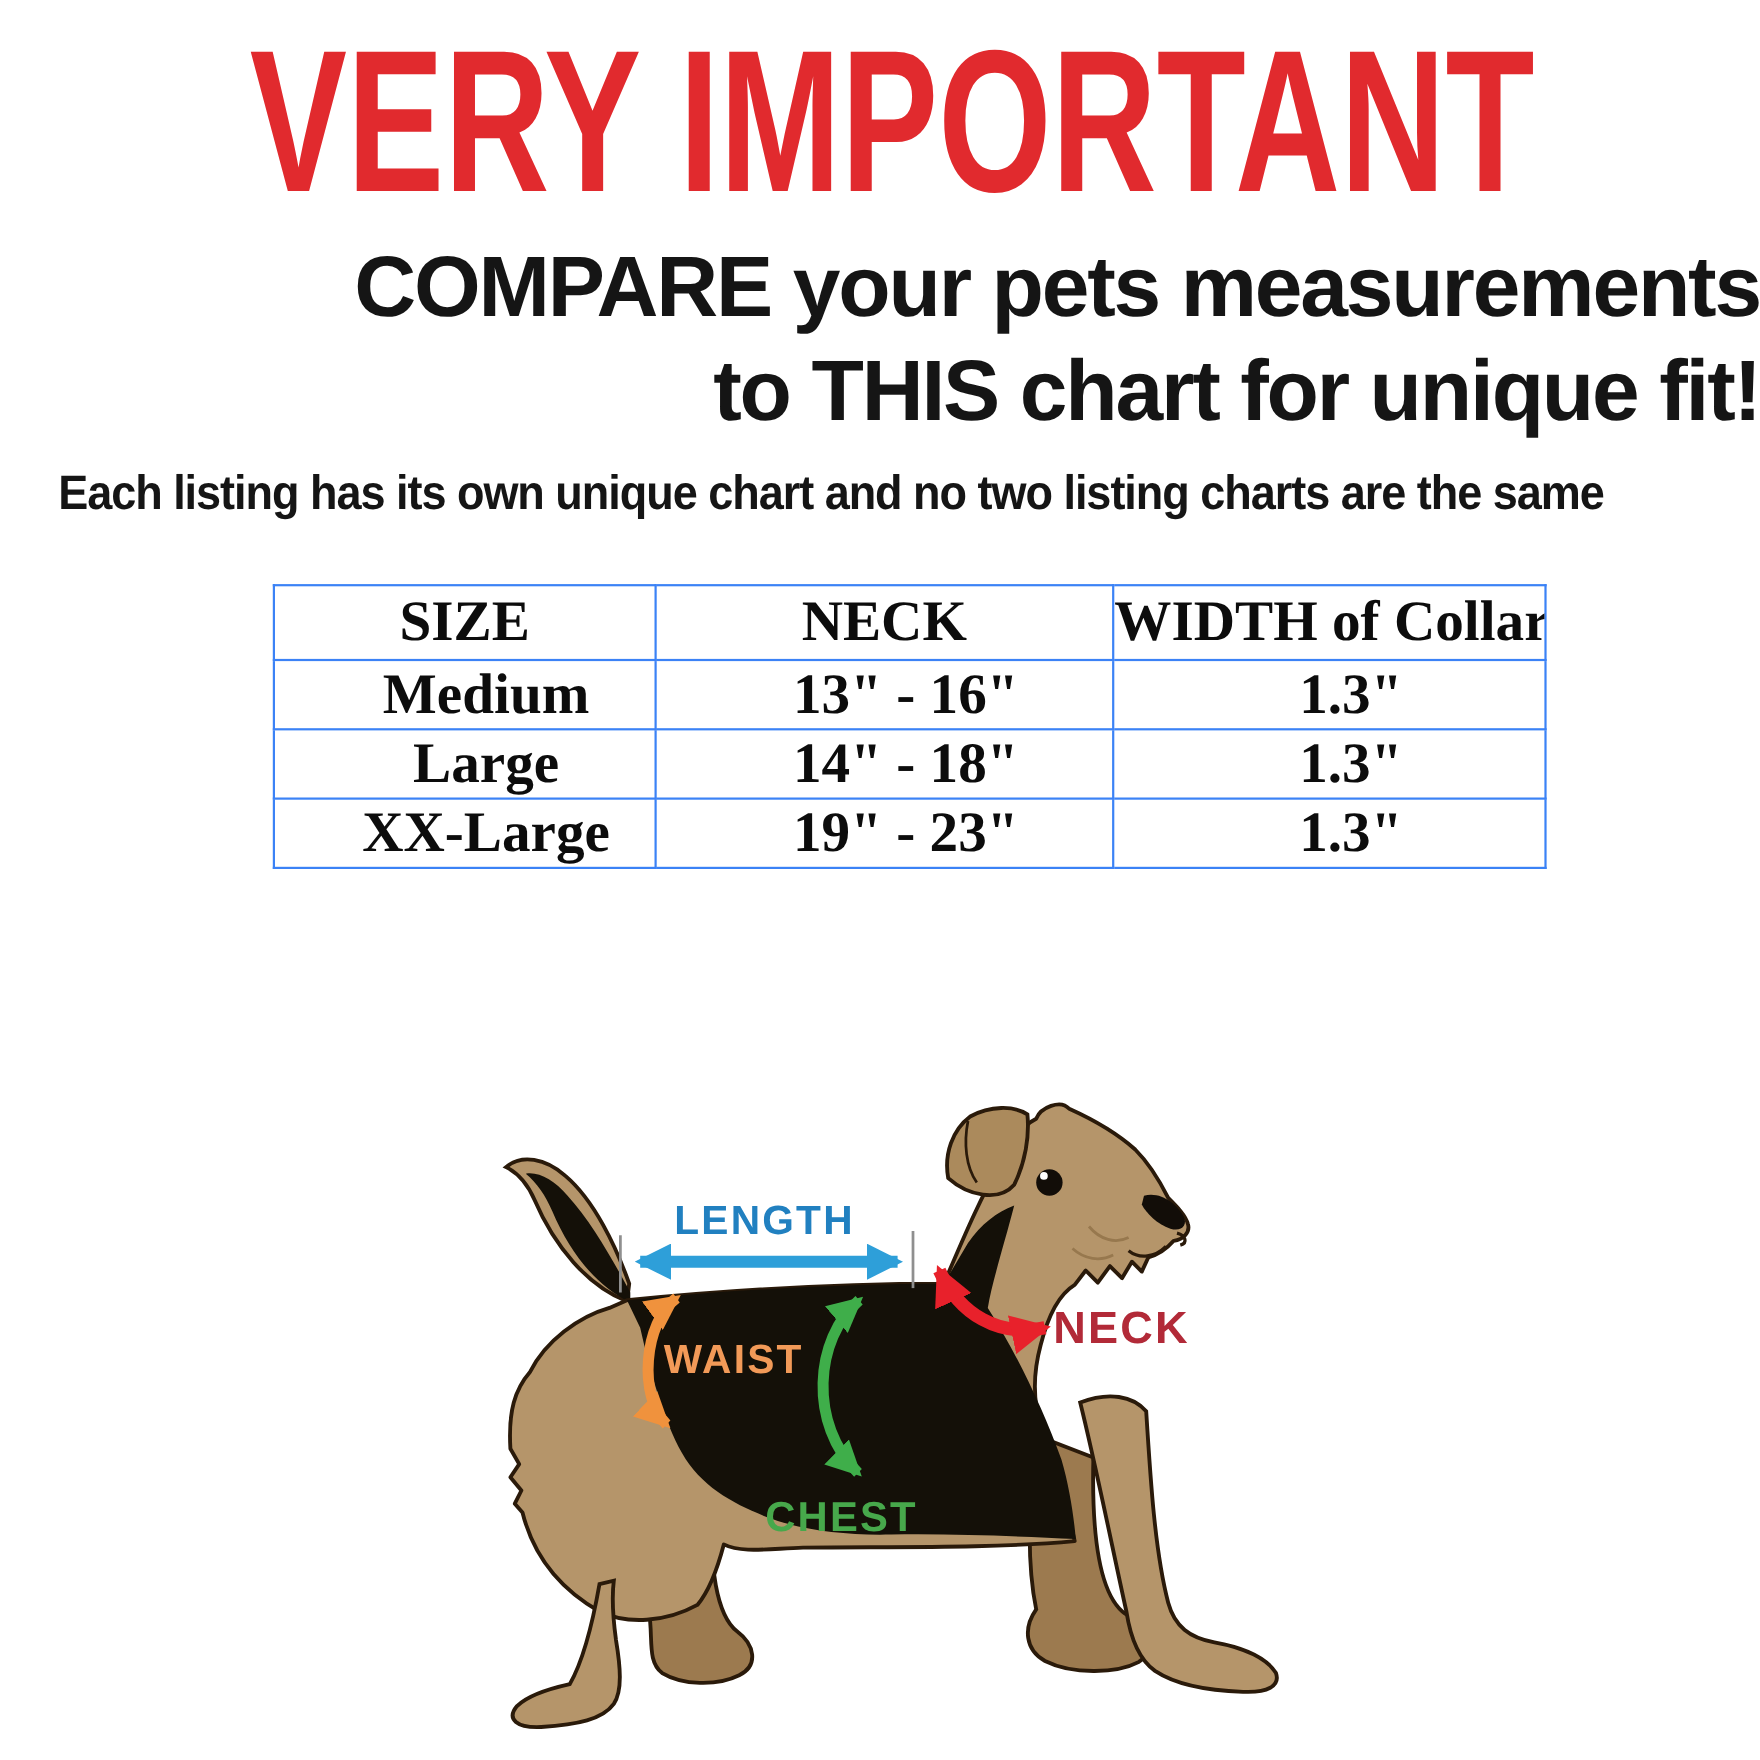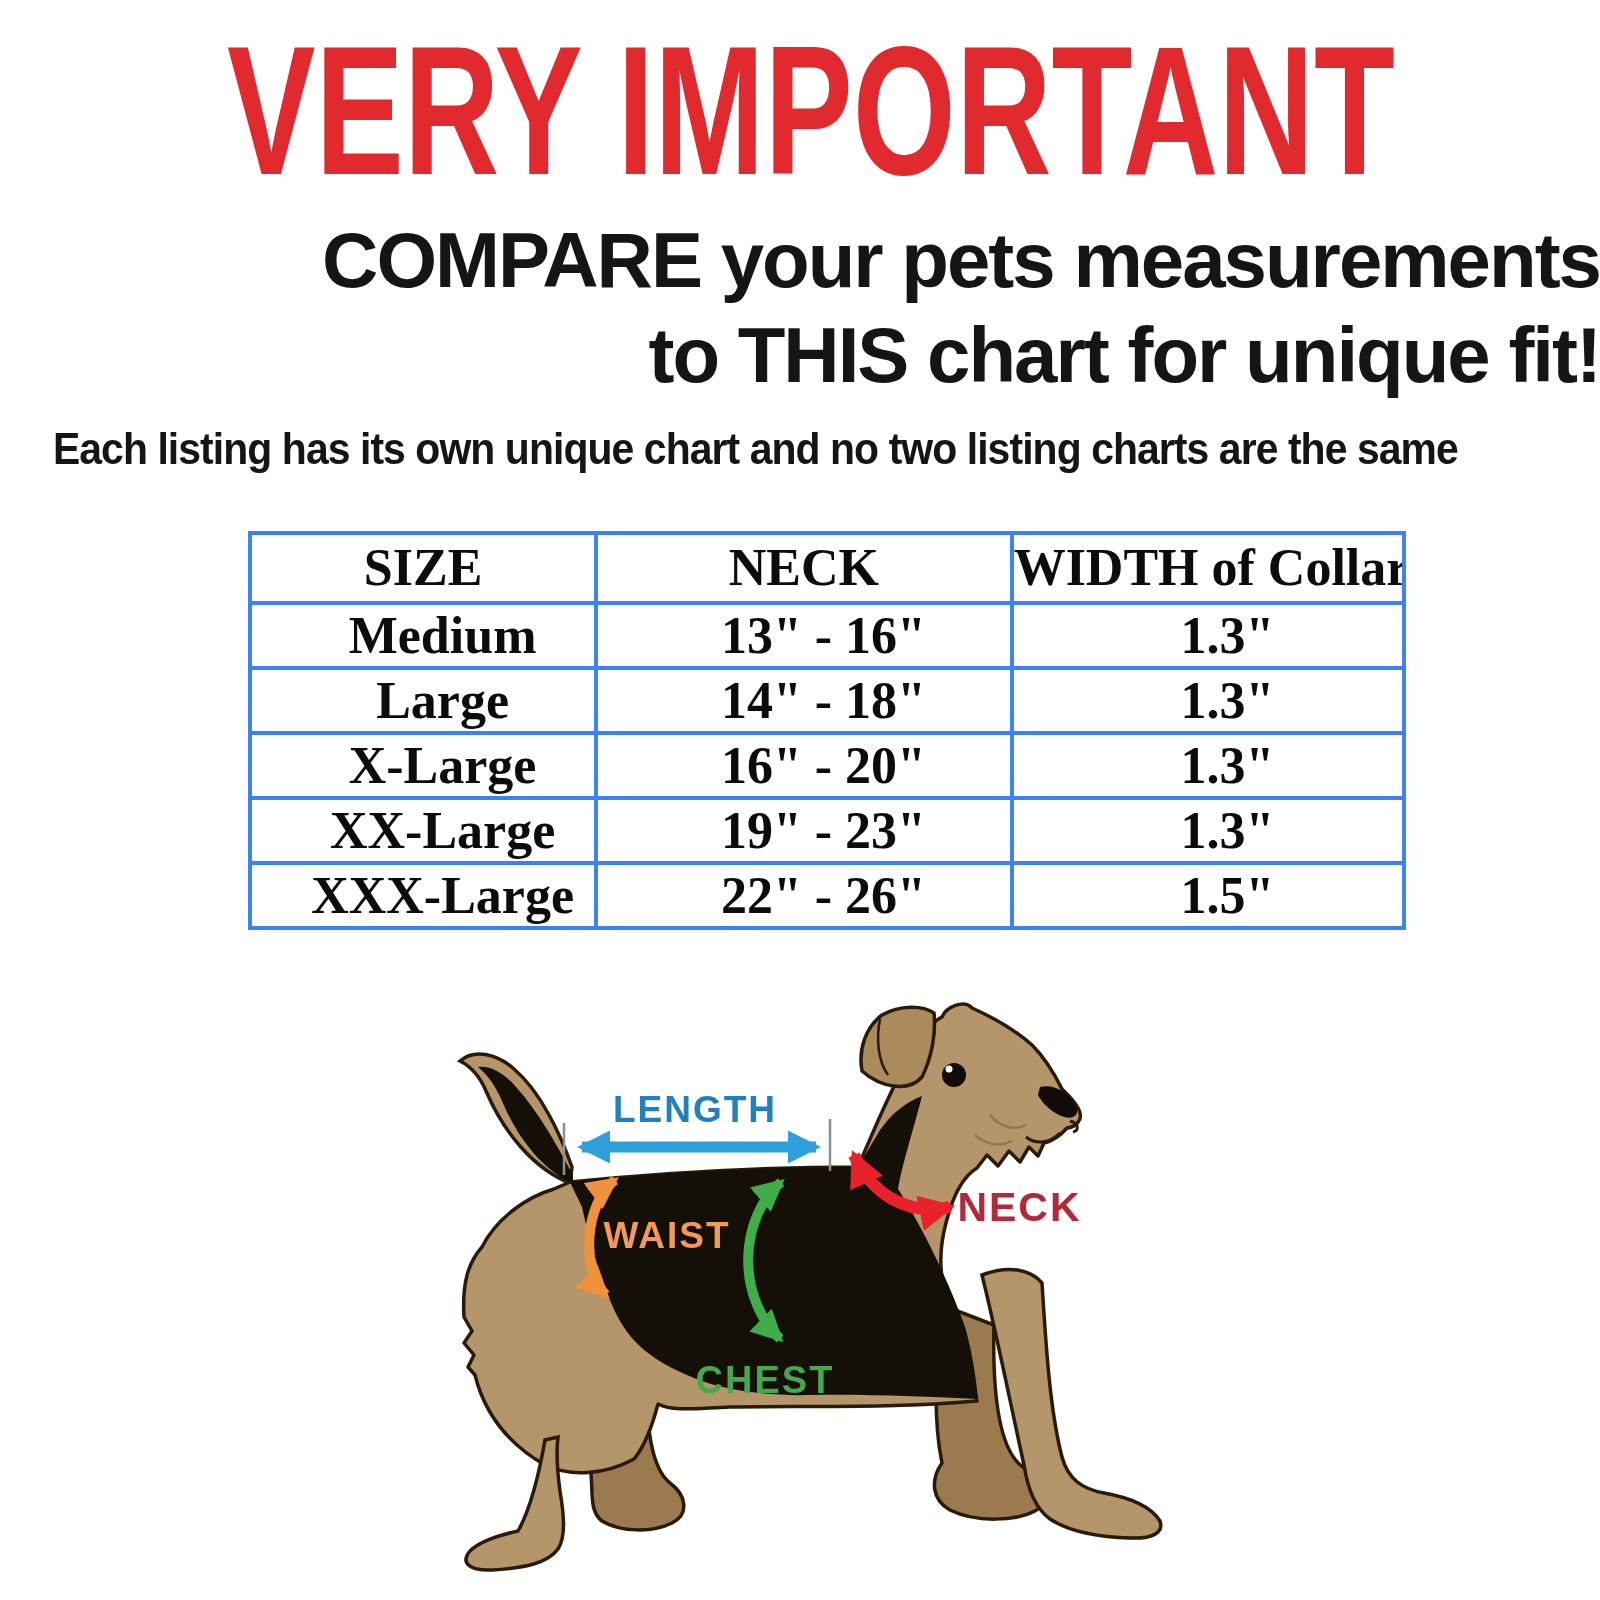--- a/index.html
+++ b/index.html
@@ -40,21 +40,21 @@
   table.size-table{
     position:absolute;left:248px;top:531px;width:1158px;
     border-collapse:collapse;table-layout:fixed;
     font-family:"Liberation Serif", serif;font-weight:bold;color:#0c0c0c;
     background:#ffffff;
   }
   table.size-table col.c1{width:30%;}
   table.size-table col.c2{width:36%;}
   table.size-table col.c3{width:34%;}
   table.size-table th, table.size-table td{
-    border:4px solid #3b82f6;
+    border:2px solid #3b82f6;
     text-align:center;vertical-align:middle;
     font-size:52px;line-height:1;
     padding:0;
     overflow:hidden;white-space:nowrap;
   }
   table.size-table th{height:66px;}
   table.size-table td{height:61px;padding-left:39px;}
   .figure{
     position:absolute;left:430px;top:975px;width:760px;height:620px;
   }
@@ -103,33 +103,23 @@
         <td>Medium</td>
         <td>13" - 16"</td>
         <td>1.3"</td>
       </tr>
       <tr>
         <td>Large</td>
         <td>14" - 18"</td>
         <td>1.3"</td>
       </tr>
       <tr>
-        <td>X-Large</td>
-        <td>16" - 20"</td>
-        <td>1.3"</td>
-      </tr>
-      <tr>
         <td>XX-Large</td>
         <td>19" - 23"</td>
         <td>1.3"</td>
-      </tr>
-      <tr>
-        <td>XXX-Large</td>
-        <td>22" - 26"</td>
-        <td>1.5"</td>
       </tr>
     </tbody>
   </table>
 
   <div class="figure">
     <svg width="760" height="620" viewBox="0 0 760 620">
       <defs>
         <marker id="headBlue" viewBox="0 0 10 10" refX="8.5" refY="5" markerWidth="3.0" markerHeight="3.0" orient="auto-start-reverse">
           <path d="M0,0 L10,5 L0,10 Z" fill="#2e9fd9"></path>
         </marker>

